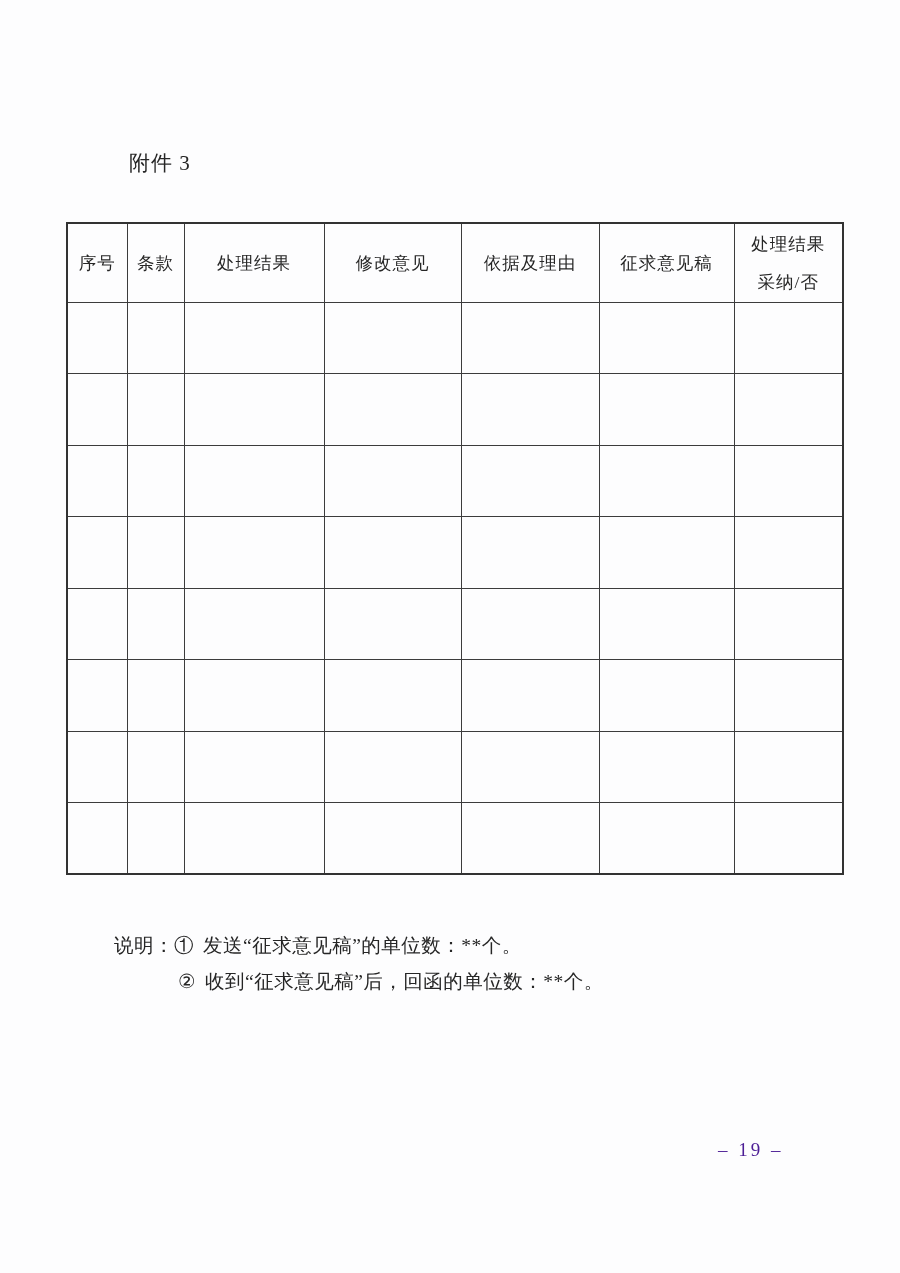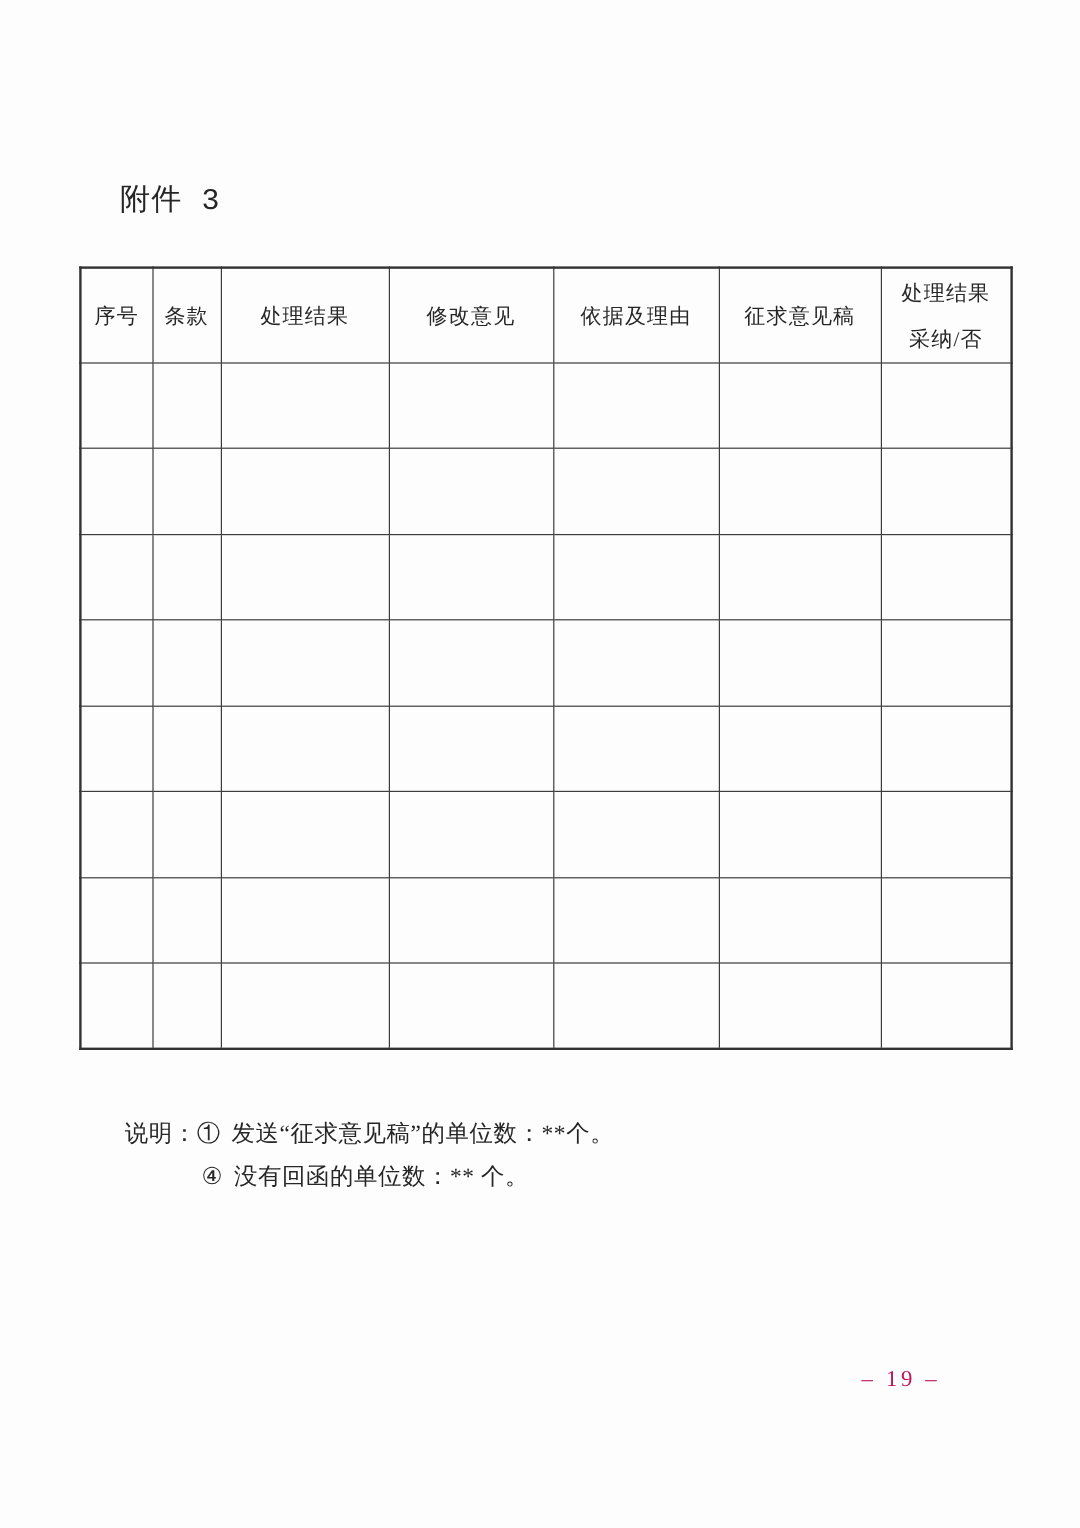--- a/index.html
+++ b/index.html
@@ -14,25 +14,24 @@
     font-family: "Liberation Serif", "DejaVu Serif", serif;
     color: #262626;
     overflow: hidden;
   }
   .page {
     position: absolute;
     inset: 0;
   }
   .attachment-label {
     position: absolute;
-    left: 100px;
+    left: 129px;
     top: 149px;
-    font-size: 25px;
+    font-size: 21px;
     letter-spacing: 1px;
-    font-family: Liberation Mono, monospace;
   }
   .doc-title {
     position: absolute;
     left: 66px;
     top: 183px;
     width: 776px;
     text-align: center;
     font-size: 25px;
     white-space: nowrap;
     line-height: 34px;
@@ -76,21 +75,21 @@
     letter-spacing: 1px;
   }
   table.form-table tbody tr {
     height: 71.5px;
   }
   .result-header-line1 {
     margin-bottom: 14px;
   }
   .notes {
     position: absolute;
-    left: 104px;
+    left: 114px;
     top: 928px;
     font-size: 19.5px;
     line-height: 35.5px;
     letter-spacing: 0.5px;
     white-space: nowrap;
   }
   .note-line {
     padding-left: 64px;
     text-indent: 0;
   }
@@ -99,21 +98,21 @@
   }
   .note-marker {
     margin-right: 9px;
   }
   .page-number {
     position: absolute;
     left: 718px;
     top: 1139px;
     font-size: 19px;
     letter-spacing: 3px;
-    color: #be185d;
+    color: #4c1d95;
   }
 </style>
 </head>
 <body>
 
 <div class="page">
 
   <div class="attachment-label">附件 3</div>
 
 
@@ -215,19 +214,19 @@
           <td></td>
         </tr>
       </tbody>
   </table>
 
   <div class="notes">
     <div class="note-line first">
       <span class="notes-label">说明：</span><span class="note-marker">①</span><span>发送“征求意见稿”的单位数：**个。</span>
     </div>
     <div class="note-line">
-      <span class="note-marker">④</span><span>没有回函的单位数：** 个。</span>
+      <span class="note-marker">②</span><span>收到“征求意见稿”后，回函的单位数：**个。</span>
     </div>
   </div>
 
   <div class="page-number">– 19 –</div>
 
 </div>
 
 </body></html>

